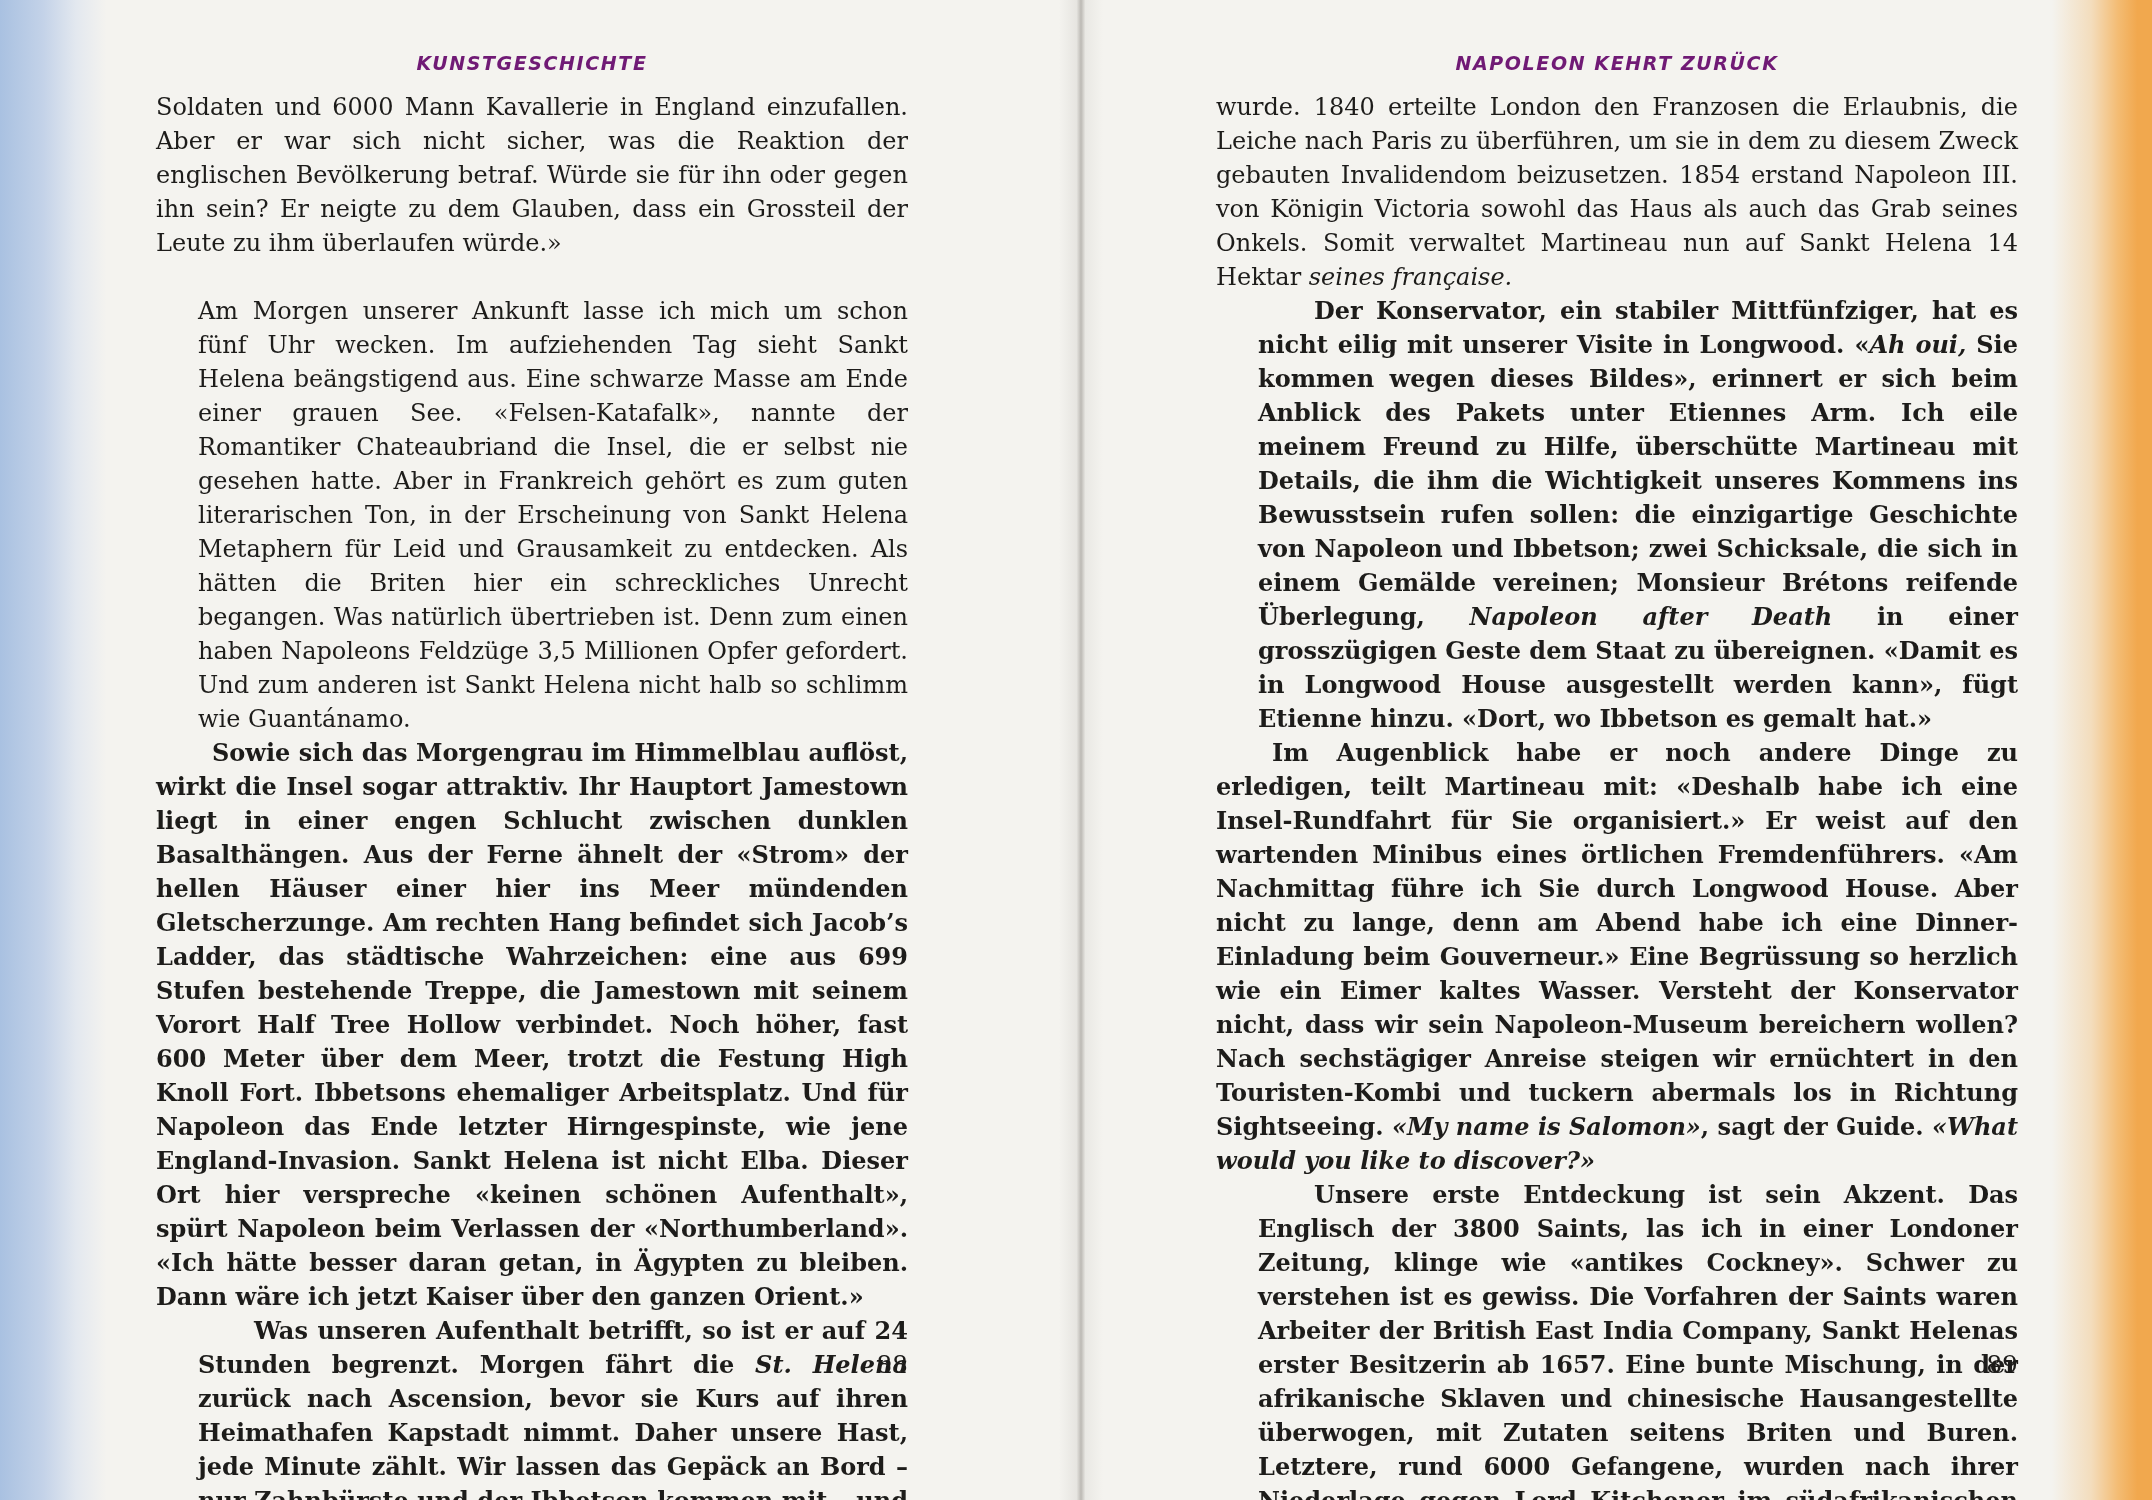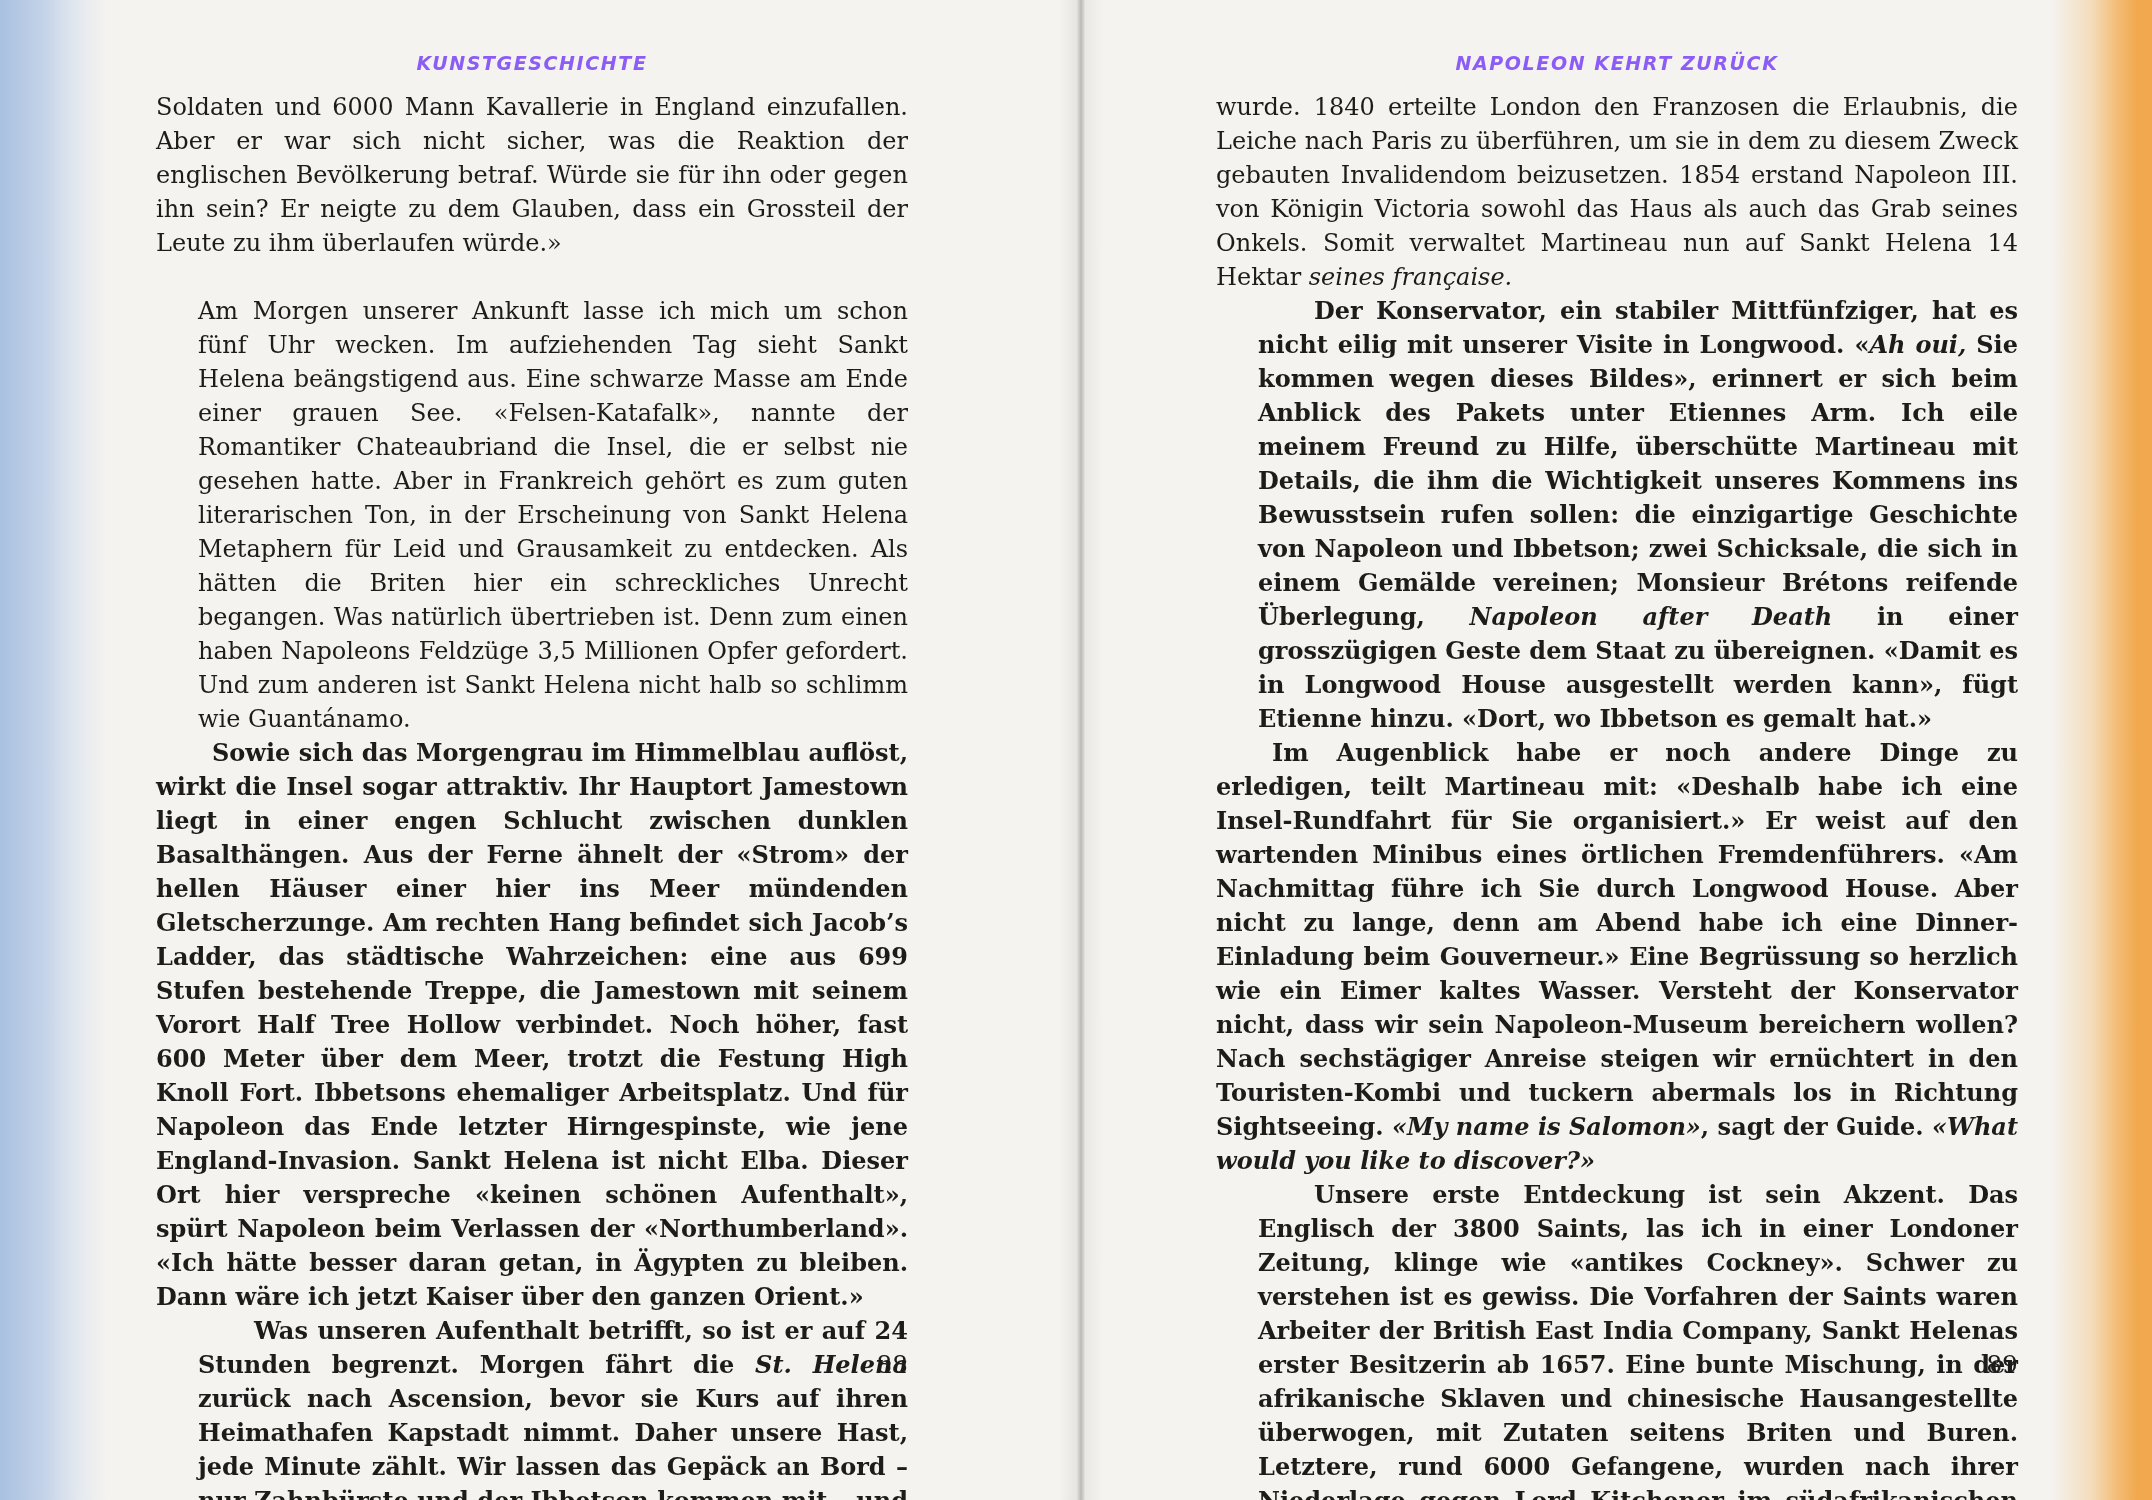--- a/index.html
+++ b/index.html
@@ -29,21 +29,21 @@
   }
   .page{position:absolute;top:0;height:1500px;}
   .page-left{left:156px;width:752px;}
   .page-right{left:1216px;width:802px;}
   .running-head{
     position:absolute;top:52px;left:0;right:0;
     text-align:center;
     font-family:"DejaVu Sans","Liberation Sans",sans-serif;
     font-weight:bold;font-style:italic;
     font-size:19px;letter-spacing:1.6px;
-    color:#8b5cf6;
+    color:#701a75;
   }
   .page-body{position:absolute;top:90px;left:0;right:0;}
   .page-body p{
     margin:0;
     font-size:24px;line-height:34px;
     text-align:justify;
     text-justify:inter-word;
   }
   .page-body p.block{margin-left:42px;}
   .page-body p.indent{text-indent:56px;font-weight:bold;}

